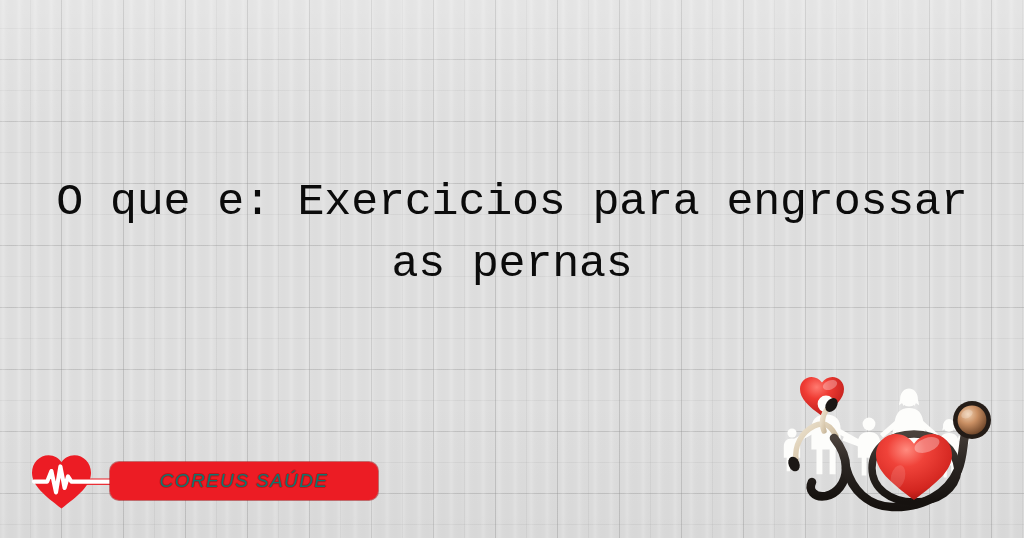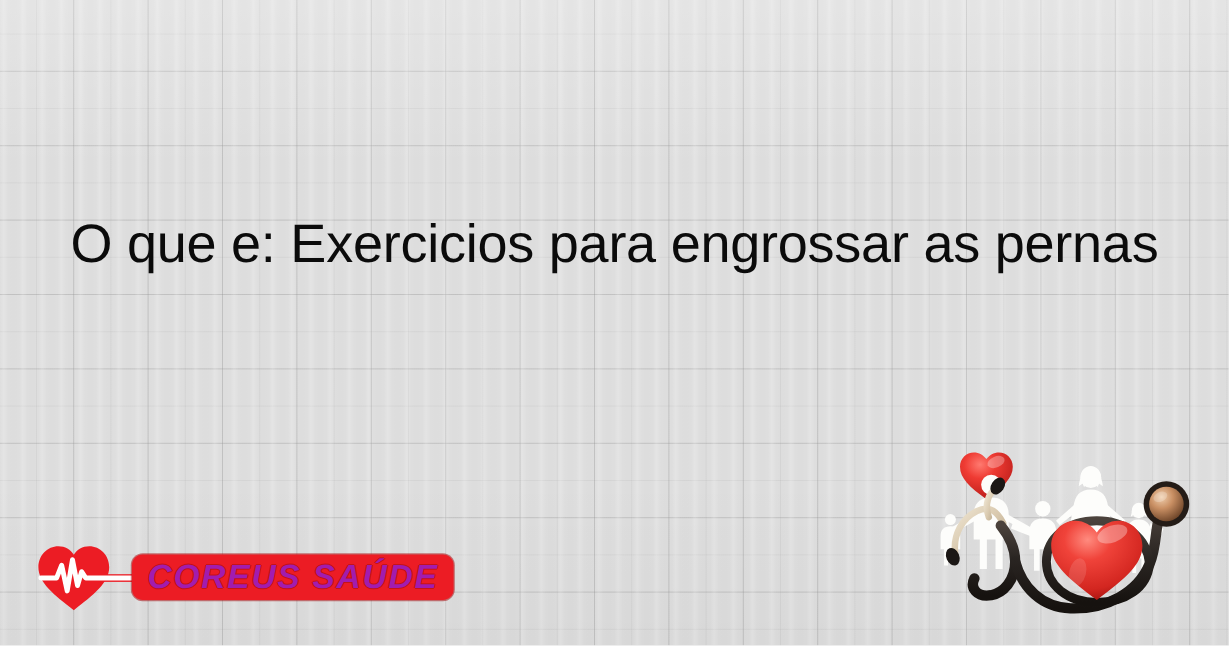--- a/index.html
+++ b/index.html
@@ -67,20 +67,21 @@
     left: 18px;
     top: 172px;
     width: 988px;
     text-align: center;
     color: #0b0b0b;
     font-size: 45px;
     line-height: 62px;
     font-weight: 400;
     letter-spacing: -0.2px;
     white-space: pre-wrap;
+    font-family: Liberation Mono, monospace;
   }
 
   
   #logo {
     position: absolute;
     left: 30px;
     top: 450px;
     width: 325px;
     height: 62px;
   }
@@ -96,23 +97,23 @@
   }
   #logo-wordmark {
     position: absolute;
     left: 80px;
     top: 12px;
     width: 268px;
     height: 38px;
     display: flex;
     align-items: center;
     justify-content: center;
-    color: #a21caf;
-    font-size: 28px;
-    font-weight: 700;
+    color: #0f766e;
+    font-size: 19px;
+    font-weight: 400;
     font-style: italic;
     letter-spacing: 1.4px;
     text-shadow:
        1px 0 0 rgba(190,18,22,.85),
       -1px 0 0 rgba(190,18,22,.85),
        0 1px 0 rgba(190,18,22,.85),
        0 -1px 0 rgba(190,18,22,.85);
     white-space: nowrap;
   }
   #logo-heart { position: absolute; left: 0; top: 0; }

